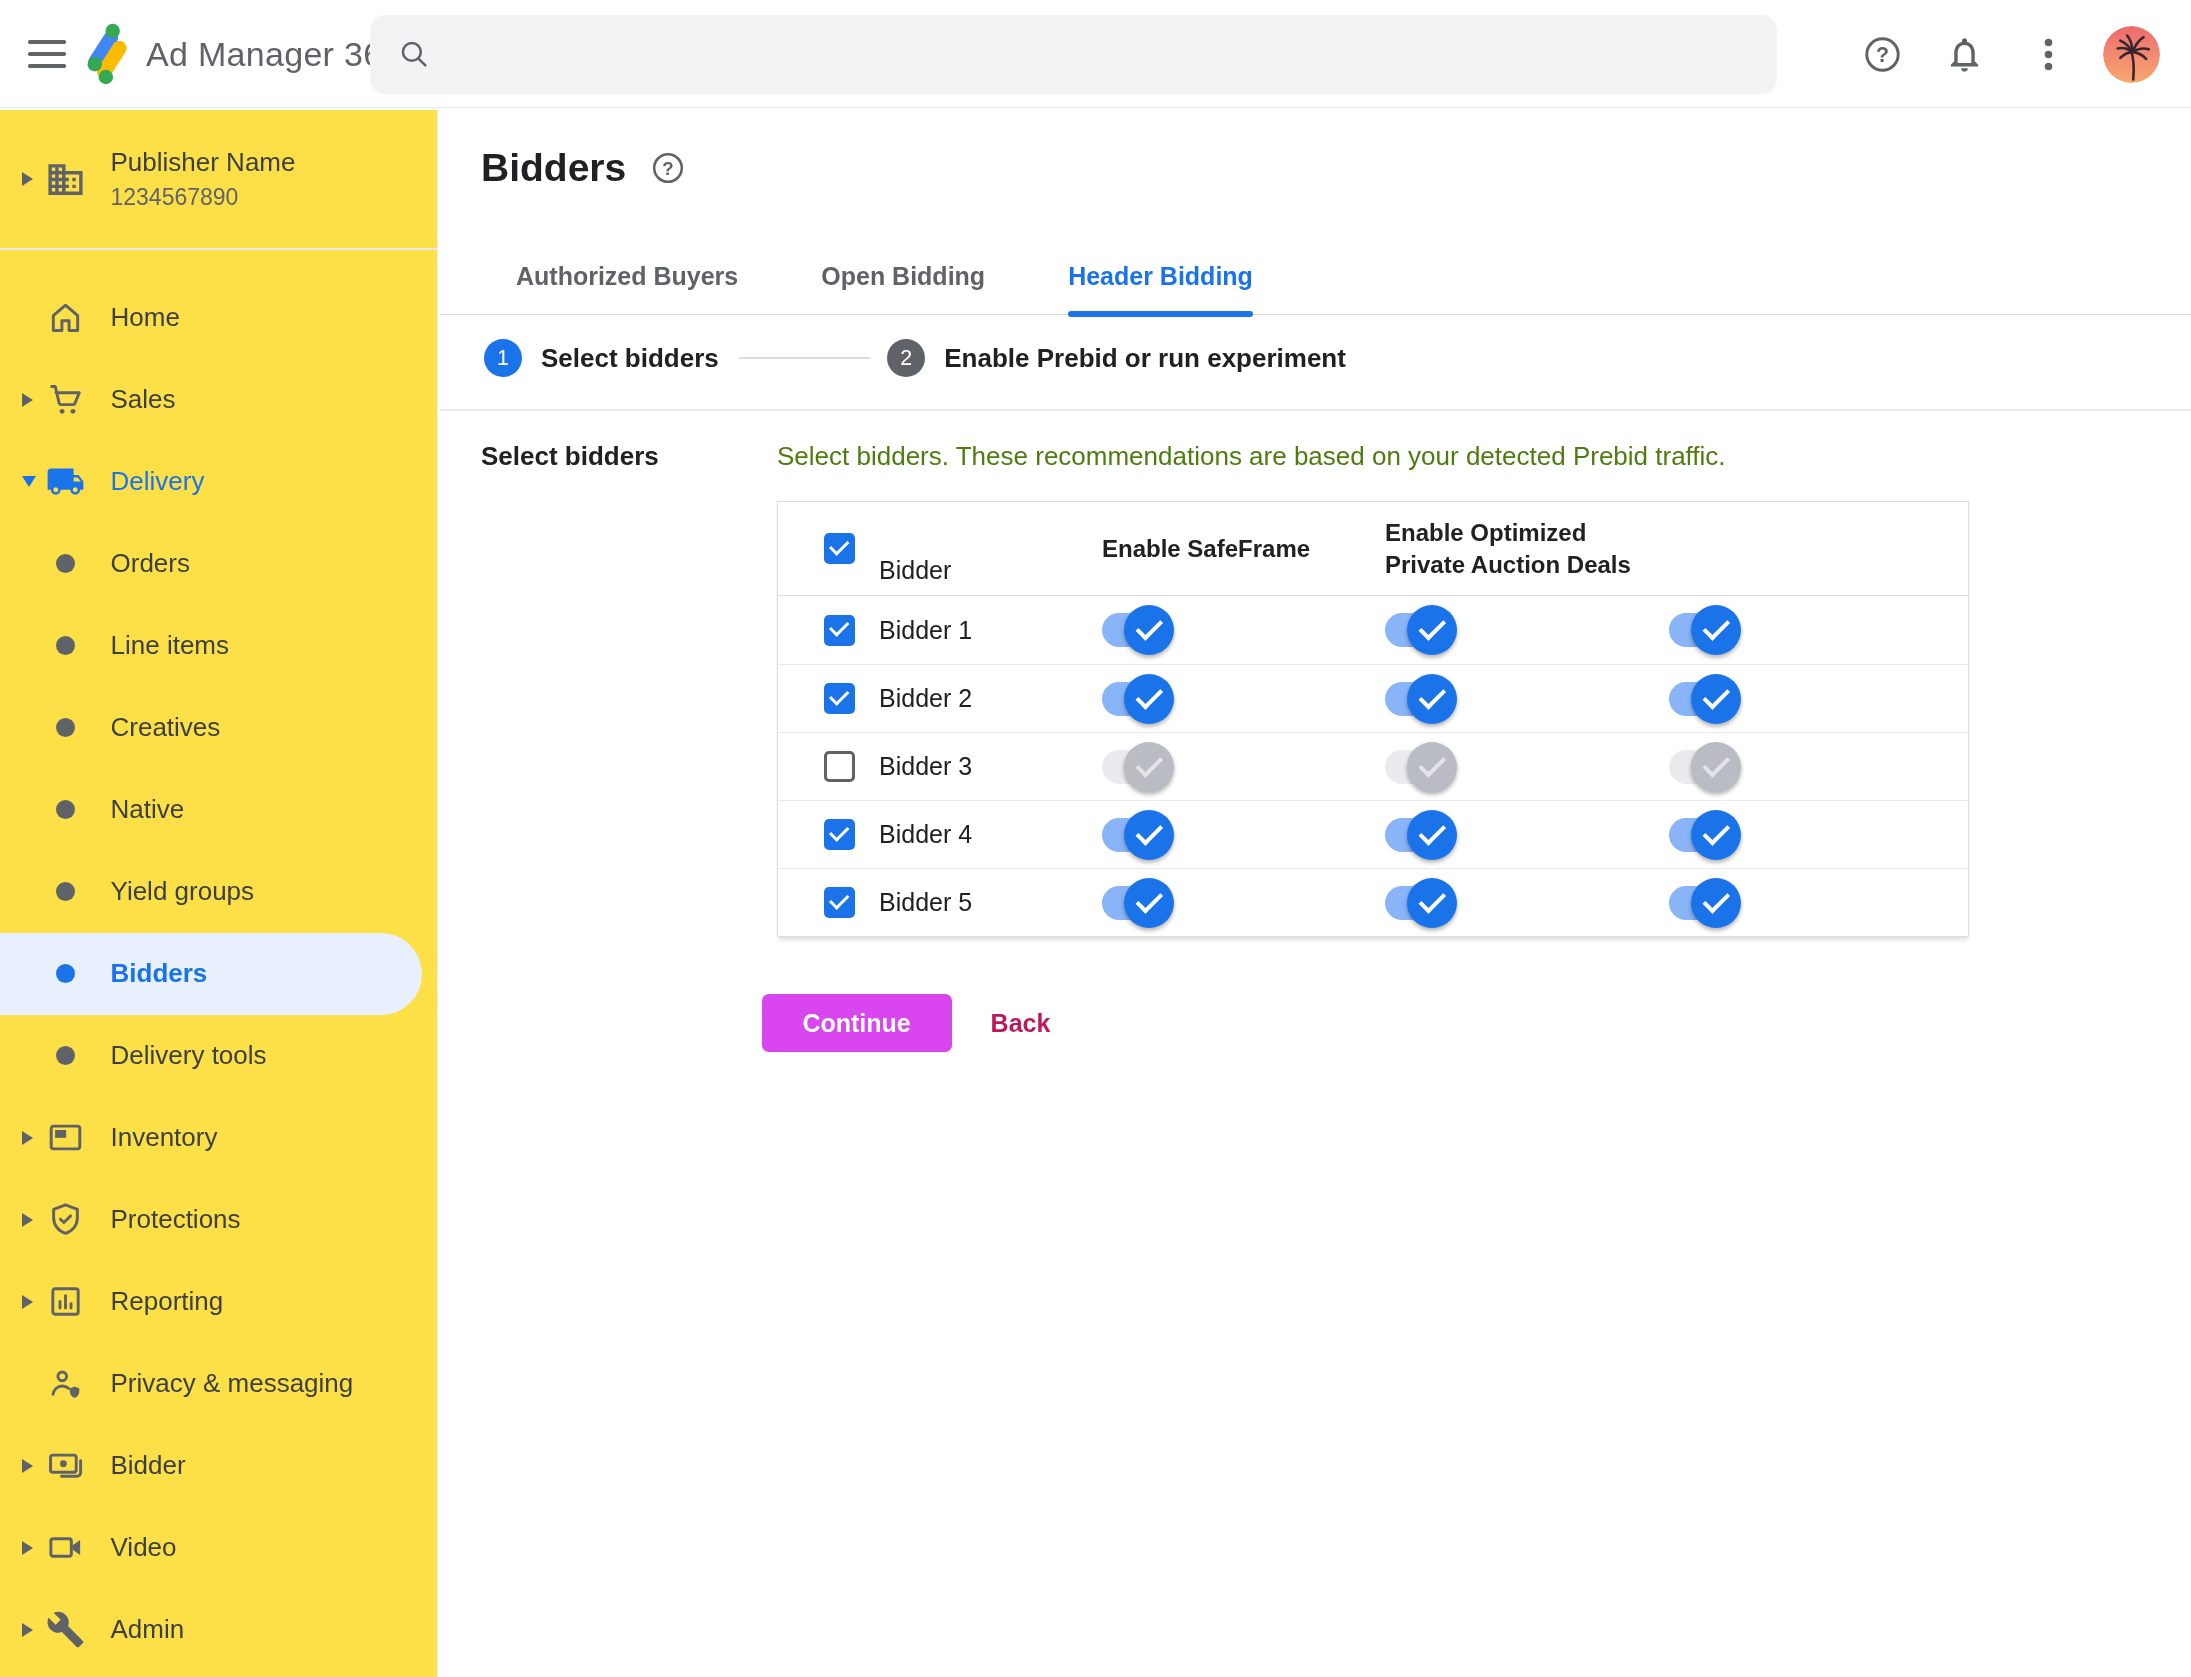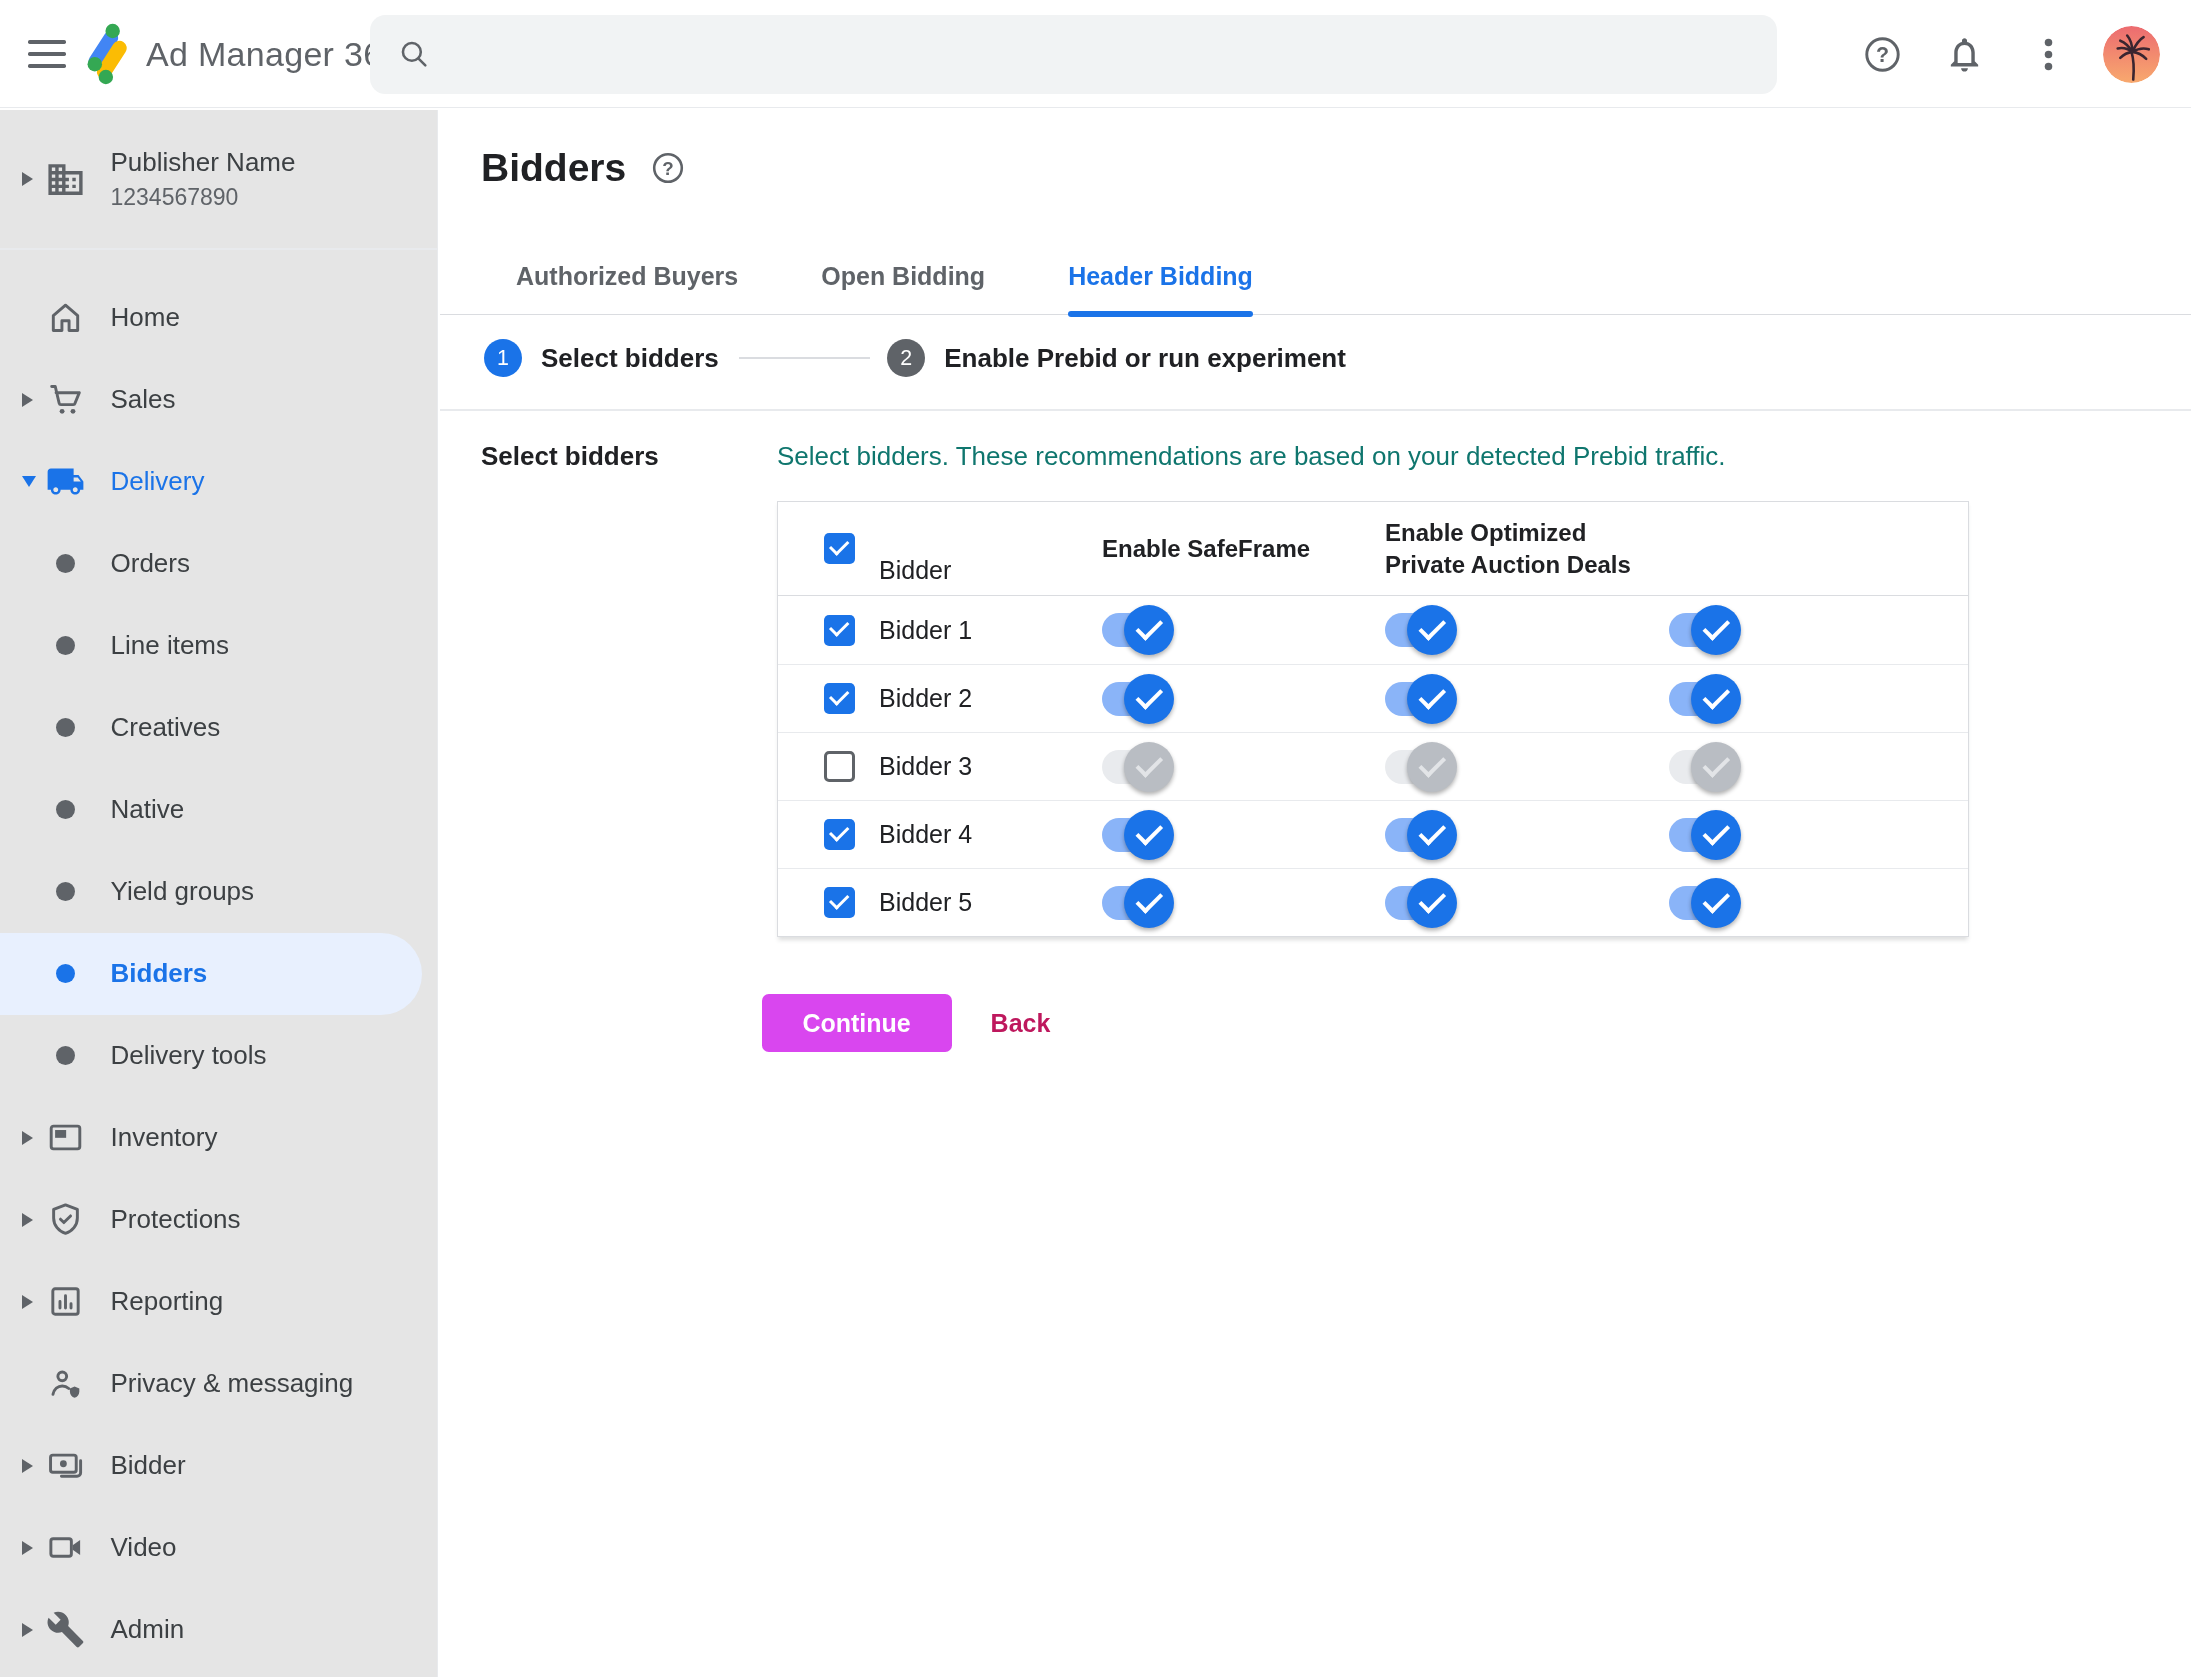--- a/index.html
+++ b/index.html
@@ -24,21 +24,21 @@
   .topbar-icon { position:absolute; top:33px; width:43px; height:43px; display:flex;
                  align-items:center; justify-content:center; color:#5F6368; cursor:pointer; }
   .tb-help { left:1861px; }
   .tb-bell { left:1943px; }
   .tb-kebab { left:2027px; }
   .avatar { position:absolute; left:2103px; top:26px; width:57px; height:57px; border-radius:50%;
             overflow:hidden; cursor:pointer; }
 
   
   .sidebar { position:absolute; top:110px; left:0; width:438px; height:1568px;
-             background:#e5e5e5; border-right:1.7px solid #E8EAED; }
+             background:#fde047; border-right:1.7px solid #E8EAED; }
   .publisher { height:138px; display:flex; align-items:center; padding-left:22px; cursor:pointer; }
   .caret-slot { width:20.5px; display:flex; align-items:center; }
   .caret-right { width:0; height:0; border-top:7.7px solid transparent; border-bottom:7.7px solid transparent;
                  border-left:11px solid #5F6368; }
   .caret-down { width:0; height:0; border-left:7.7px solid transparent; border-right:7.7px solid transparent;
                 border-top:11px solid #1A73E8; }
   .icon-slot { width:46px; height:41px; display:flex; align-items:center; justify-content:center; color:#5F6368; }
   .pub-text { margin-left:22px; }
   .pub-name { font-size:26px; color:#3C4043; }
   .pub-id { font-size:23px; color:#5F6368; margin-top:5.1px; }
@@ -75,21 +75,21 @@
   .step-circle.inactive { background:#5F6368; }
   .step-label { margin-left:19px; font-size:26px; font-weight:bold; color:#202124; white-space:nowrap; }
   .step-connector { width:131px; height:1.7px; background:#DADCE0; margin-left:20.5px; margin-right:17px; }
 
   .stepper-sep { position:absolute; top:299px; left:0; width:1752px; height:1.7px; background:#E8EAED; }
 
   .content { position:absolute; top:329px; left:41px; right:0; }
   .content-row { display:flex; }
   .section-label { width:296px; font-size:26px; font-weight:bold; color:#202124; padding-top:1.7px; }
   .right-col { }
-  .desc { font-size:26px; color:#0f766e; line-height:34px; }
+  .desc { font-size:26px; color:#4d7c0f; line-height:34px; }
 
   .table { margin-top:28px; width:1192px; border:1.7px solid #DADCE0; background:#fff;
            box-shadow:0 3.4px 4.3px -0.9px rgba(60,64,67,.18); }
   .t-row { display:grid; grid-template-columns:324px 283px 284px 1fr; align-items:center; }
   .t-head { min-height:94px; border-bottom:1.7px solid #DADCE0; }
   .t-data { min-height:68px; }
   .t-data + .t-data { border-top:1.7px solid #E8EAED; }
   .cell-name { display:flex; align-items:center; padding-left:46px; }
   .cell-name .row-label { margin-left:24px; font-size:25px; color:#202124; }
   .t-head .row-label { font-weight:normal;margin-top:44px; }

